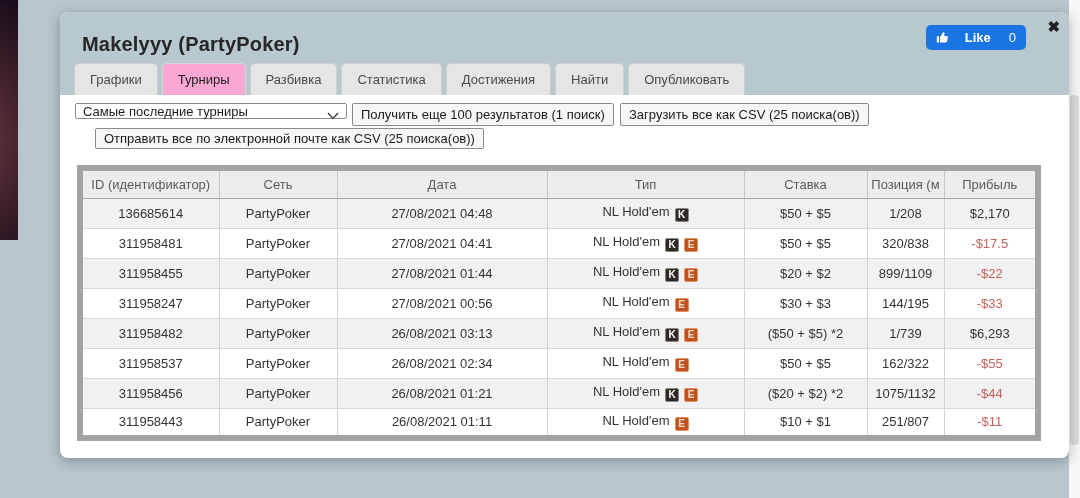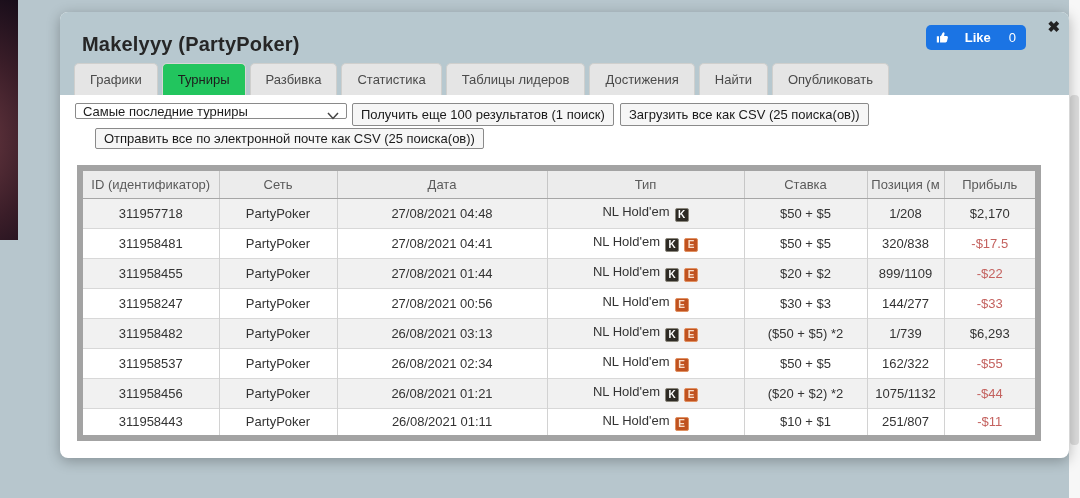--- a/index.html
+++ b/index.html
@@ -47,21 +47,21 @@
   }
   
   .tabs{
     position:absolute; left:14px; bottom:0; display:flex; align-items:flex-end;
   }
   .tab{
     background:#e5e5e5; border:1px solid #cfcfcd; border-bottom:none;
     border-radius:5px 5px 0 0; margin-right:4px;
     padding:8px 15px; font-size:13px; color:#4a4a4a; cursor:pointer; white-space:nowrap;
   }
-  .tab.active{ background:#22c55e; color:#1d1d1d; border-color:#d7d7d5; }
+  .tab.active{ background:#f9a8d4; color:#1d1d1d; border-color:#d7d7d5; }
 
   
   .select{
     position:absolute; left:15px; top:91px; width:272px; height:16px;
     background:#fff; border:1px solid #8a8a8a; border-radius:2px;
     font-size:13px; color:#1d1d1d; display:flex; align-items:center;
     padding:0 24px 0 7px; cursor:pointer;
   }
   .select svg{ position:absolute; right:7px; top:8px; }
   .ctl-btn{
@@ -125,21 +125,20 @@
       <span class="cnt">0</span>
     </button>
 
     <span class="close">✖</span>
 
     <div class="tabs">
         <div class="tab">Графики</div>
         <div class="tab active">Турниры</div>
         <div class="tab">Разбивка</div>
         <div class="tab">Статистика</div>
-        <div class="tab">Таблицы лидеров</div>
         <div class="tab">Достижения</div>
         <div class="tab">Найти</div>
         <div class="tab">Опубликовать</div>
       </div>
   </div>
 
   <div class="select">
     <span>Самые последние турниры</span>
     <svg width="12" height="8" viewBox="0 0 12 8">
       <polyline points="1,1 6,6.5 11,1" fill="none" stroke="#444" stroke-width="1.5"></polyline>
@@ -156,21 +155,21 @@
           <th class="c1">Сеть</th>
           <th class="c2">Дата</th>
           <th class="c3">Тип</th>
           <th class="c4">Ставка</th>
           <th class="c5">Позиция (м</th>
           <th class="c6">Прибыль</th>
         </tr>
       </thead>
     <tbody>
         <tr class="odd">
-          <td class="c0">311957718</td>
+          <td class="c0">136685614</td>
           <td class="c1">PartyPoker</td>
           <td class="c2">27/08/2021 04:48</td>
           <td class="c3"><span>NL Hold'em</span><span class="badge badge-K">K</span></td>
           <td class="c4">$50 + $5</td>
           <td class="c5">1/208</td>
           <td class="c6">$2,170</td>
         </tr>
         <tr class="even">
           <td class="c0">311958481</td>
           <td class="c1">PartyPoker</td>
@@ -188,21 +187,21 @@
           <td class="c4">$20 + $2</td>
           <td class="c5">899/1109</td>
           <td class="c6 neg">-$22</td>
         </tr>
         <tr class="even">
           <td class="c0">311958247</td>
           <td class="c1">PartyPoker</td>
           <td class="c2">27/08/2021 00:56</td>
           <td class="c3"><span>NL Hold'em</span><span class="badge badge-E">E</span></td>
           <td class="c4">$30 + $3</td>
-          <td class="c5">144/277</td>
+          <td class="c5">144/195</td>
           <td class="c6 neg">-$33</td>
         </tr>
         <tr class="odd">
           <td class="c0">311958482</td>
           <td class="c1">PartyPoker</td>
           <td class="c2">26/08/2021 03:13</td>
           <td class="c3"><span>NL Hold'em</span><span class="badge badge-K">K</span><span class="badge badge-E">E</span></td>
           <td class="c4">($50 + $5) *2</td>
           <td class="c5">1/739</td>
           <td class="c6">$6,293</td>

